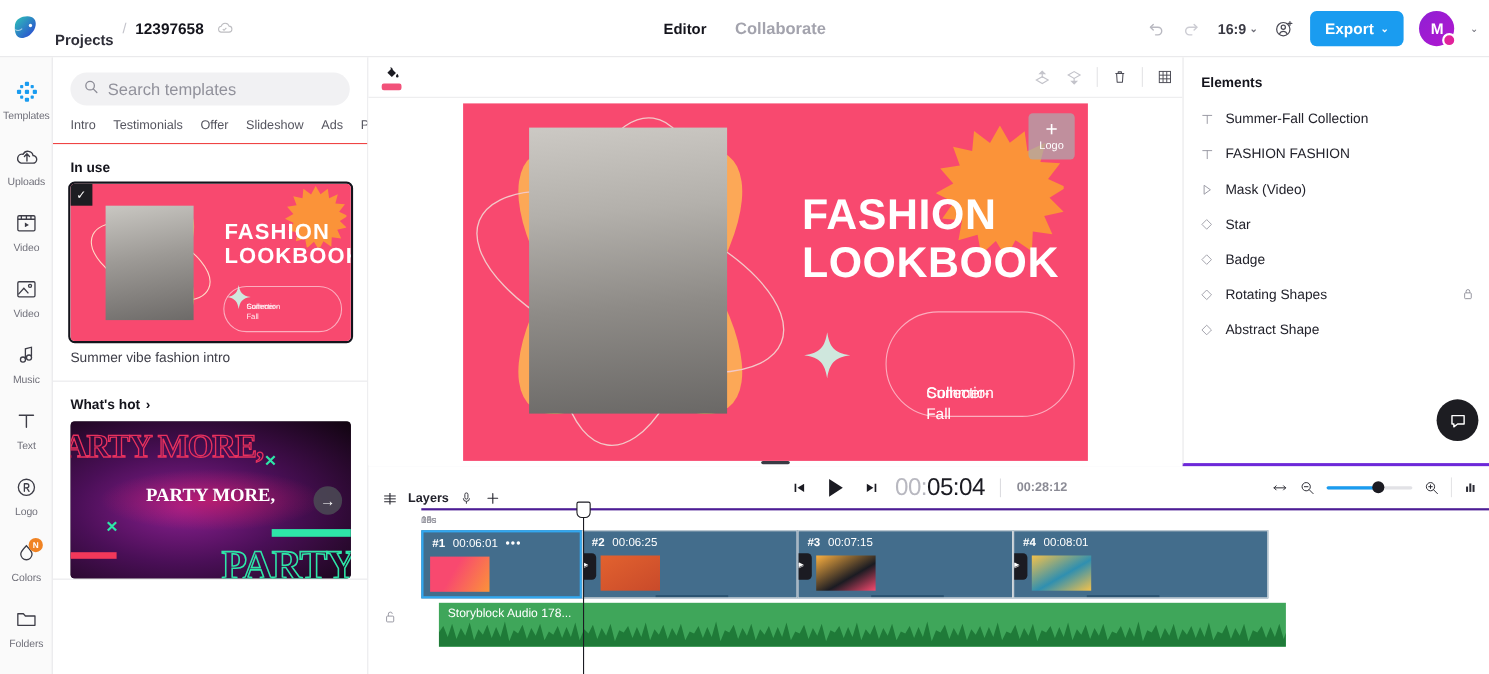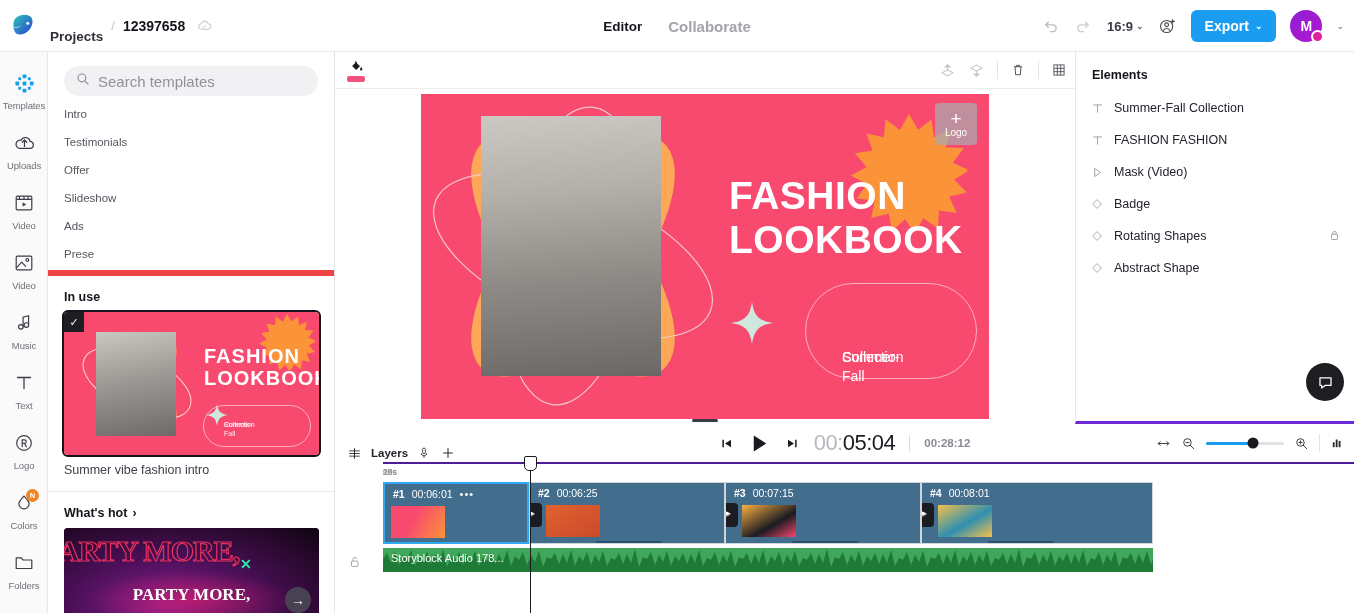--- a/index.html
+++ b/index.html
@@ -88,21 +88,21 @@
     height: 30px; border-radius: 16px; background: #f1f1f3;
     display: flex; align-items: center; gap: 8px; padding: 0 12px;
   }
   .search-box input {
     border: none; background: transparent; outline: none; flex: 1;
     font-size: 15px; color: #4c1d95; font-family: "Liberation Sans", sans-serif;
   }
   .search-box input::placeholder { color: #91919b; }
   .cat-row {
     display: flex; gap: 16px; padding: 4px 16px 10px 16px;
-    border-bottom: 6px solid #ef4444; white-space: nowrap; overflow: hidden; flex-direction: column;
+    border-bottom: 1px solid #ef4444; white-space: nowrap; overflow: hidden;
   }
   .cat { font-size: 11.5px; color: #55555f; cursor: pointer; }
   .sec-title { font-size: 12.5px; font-weight: 700; color: #14141c; padding: 14px 16px 8px 16px; }
   .sec-title.link { display: flex; align-items: center; gap: 5px; cursor: pointer; }
   .tpl-card { padding: 0 16px; }
   .thumb {
     position: relative; width: 255px; height: 143px; border-radius: 4px;
     overflow: hidden; cursor: pointer;
   }
   .thumb.selected { outline: 2px solid #14141c; outline-offset: 0; }
@@ -269,21 +269,21 @@
   .clip-thumb {
     position: absolute; left: 6px; top: 22px; width: 54px; height: 32px; overflow: hidden;
   }
   .clip-badge {
     position: absolute; left: -12px; top: 20px; width: 24px; height: 24px; border-radius: 4px;
     background: #1b1b22; color: #fff; display: flex; align-items: center; justify-content: center;
     z-index: 6;
   }
   .clip-underline { position: absolute; bottom: 0; height: 2px; background: #2a5270; }
 
-  .audio-row { position: absolute; left: 0; top: 66px; width: 770px; height: 24px; }
+  .audio-row { position: absolute; left: 16px; top: 66px; width: 770px; height: 40px; }
   .audio-clip {
     position: absolute; inset: 0; background: #3fa65a; overflow: hidden; cursor: pointer;
   }
   .audio-name { position: absolute; left: 8px; top: 4px; font-size: 11px; color: #fff; z-index: 3;}
   .wave { position: absolute; left: 0; bottom: 0; width: 100%; height: 26px; }
   .unlock-ico { position: absolute; left: 15px; top: 130px; color: #8c8c96; }
 
   .playhead { position: absolute; left: 0; top: 38px; width: 1px; height: 151px; background: #1b1b22; z-index: 12;}
   .playhead-head {
     position: absolute; left: -6px; top: -6px; width: 13px; height: 15px;
@@ -636,20 +636,28 @@
       </span>
       <span class="el-name">FASHION FASHION</span>
     </div>
     <div class="el-row">
       <span class="el-ico">
         <svg viewBox="0 0 16 16" width="13" height="13" fill="none" stroke="#9a9aa4" stroke-width="1.1" stroke-linejoin="round">
             <path d="M4.5 3l7 5-7 5z"></path>
           </svg>
       </span>
       <span class="el-name">Mask  (Video)</span>
+    </div>
+    <div class="el-row">
+      <span class="el-ico">
+        <svg viewBox="0 0 16 16" width="12" height="12" fill="none" stroke="#9a9aa4" stroke-width="1.1">
+            <path d="M8 2.2l5.8 5.8L8 13.8 2.2 8z"></path>
+          </svg>
+      </span>
+      <span class="el-name">Star</span>
     </div>
     <div class="el-row">
       <span class="el-ico">
         <svg viewBox="0 0 16 16" width="12" height="12" fill="none" stroke="#9a9aa4" stroke-width="1.1">
             <path d="M8 2.2l5.8 5.8L8 13.8 2.2 8z"></path>
           </svg>
       </span>
       <span class="el-name">Badge</span>
     </div>
     <div class="el-row">

